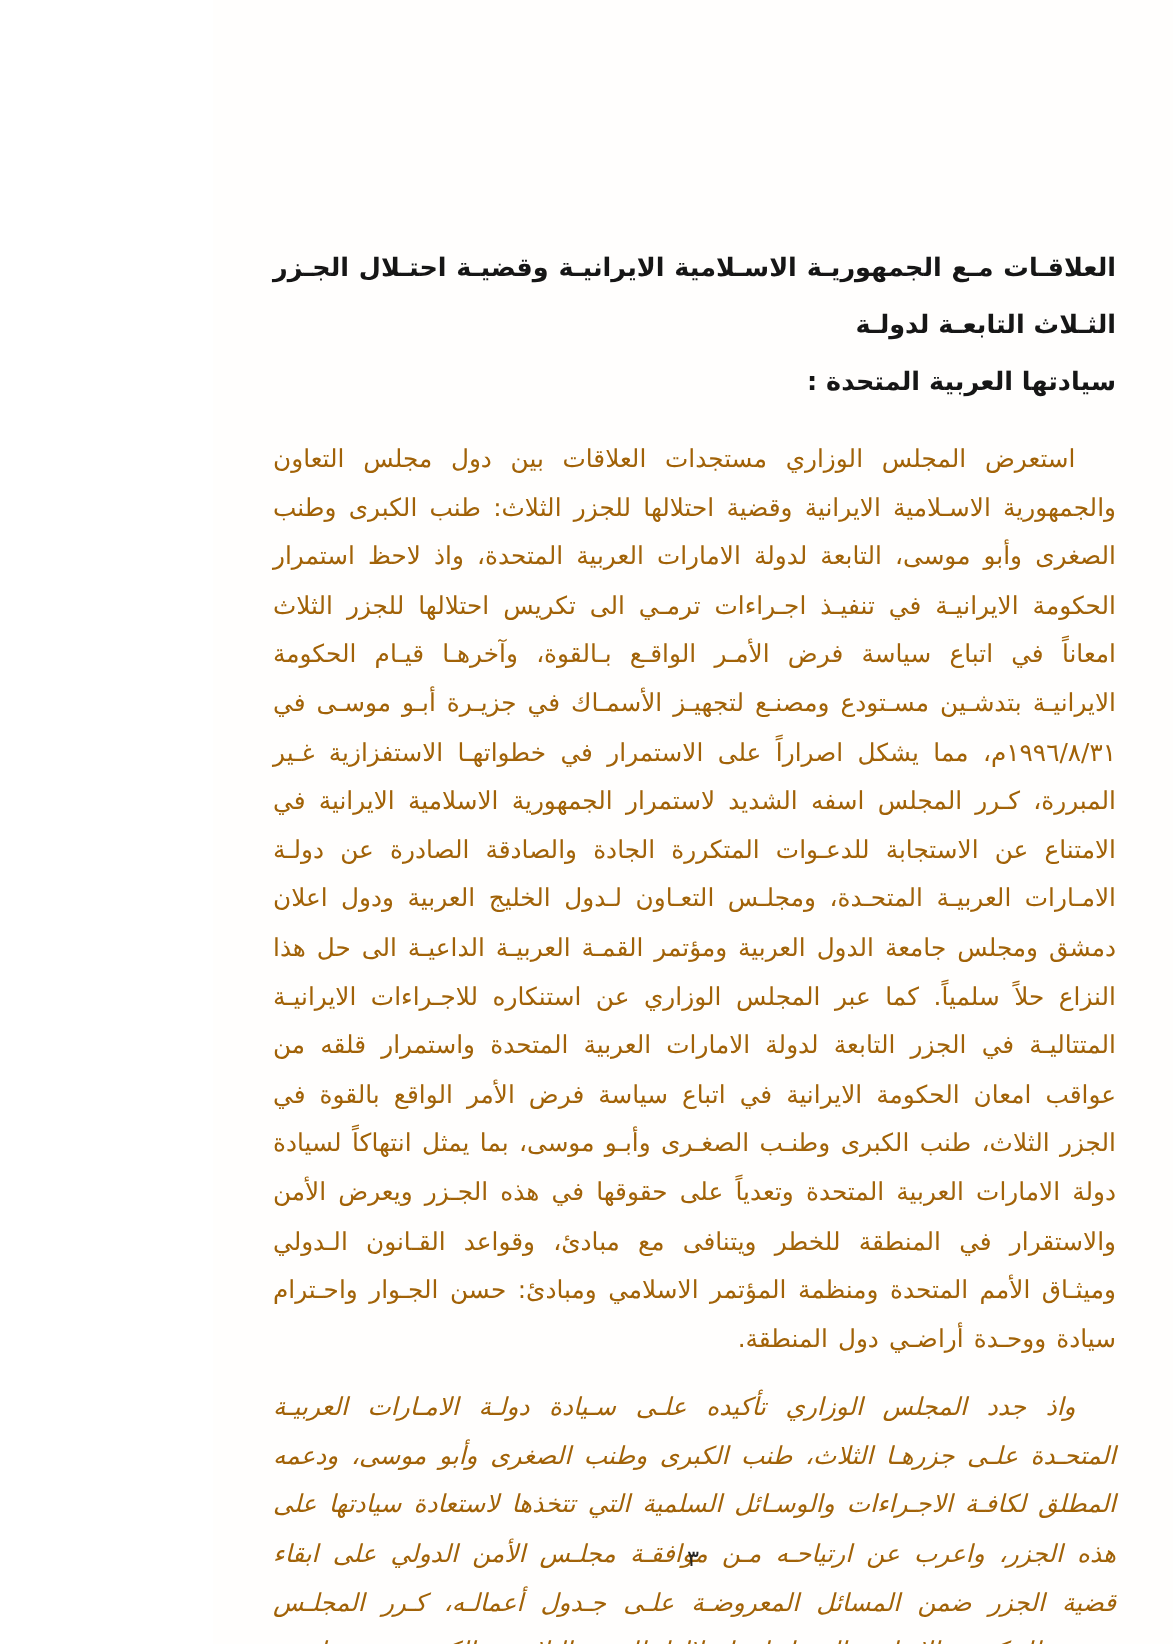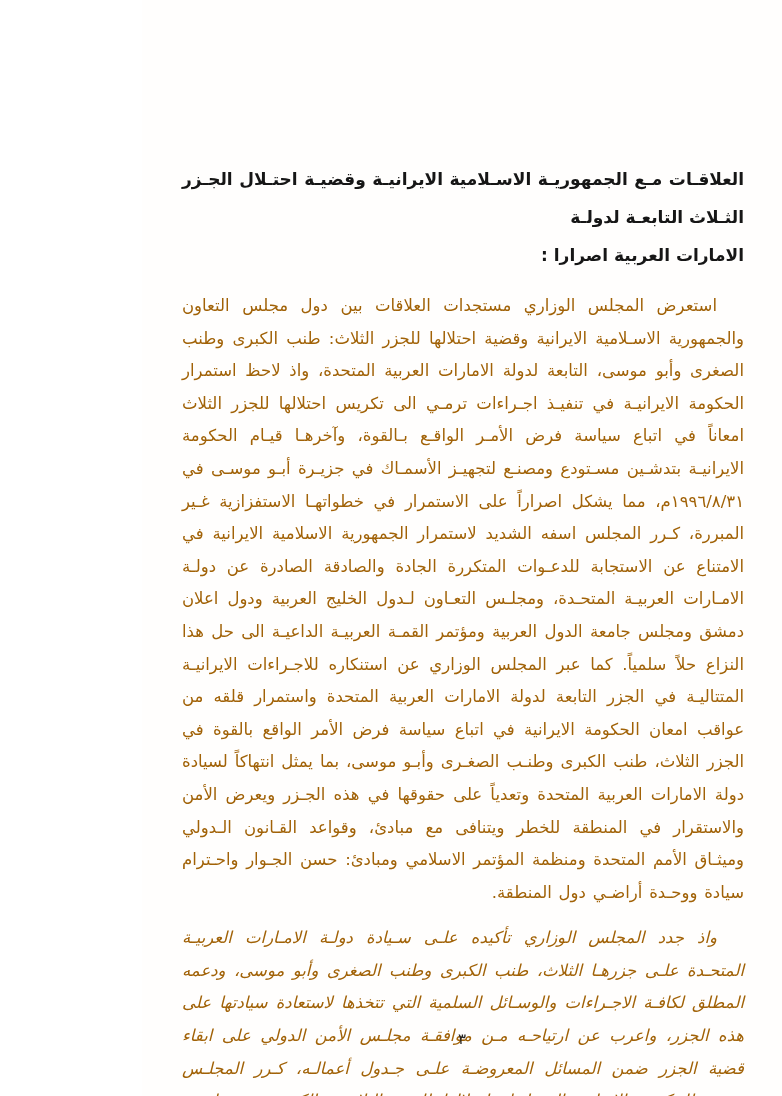--- a/index.html
+++ b/index.html
@@ -53,21 +53,21 @@
     font-size: 15px;
     color: #242424;
   }
 </style>
 </head>
 <body>
 
 <div class="page">
   <h1 class="doc-title">
     <span>العلاقـات مـع الجمهوريـة الاسـلامية الايرانيـة وقضيـة احتـلال الجـزر الثـلاث التابعـة لدولـة</span><br>
-    <span>الامارات العربية اصرارا :</span>
+    <span>سيادتها العربية المتحدة :</span>
   </h1>
 
   <p class="body-par">استعرض المجلس الوزاري مستجدات العلاقات بين دول مجلس التعاون والجمهورية الاسـلامية الايرانية وقضية احتلالها للجزر الثلاث: طنب الكبرى وطنب الصغرى وأبو موسى، التابعة لدولة الامارات العربية المتحدة، واذ لاحظ استمرار الحكومة الايرانيـة في تنفيـذ اجـراءات ترمـي الى تكريس احتلالها للجزر الثلاث امعاناً في اتباع سياسة فرض الأمـر الواقـع بـالقوة، وآخرهـا قيـام الحكومة الايرانيـة بتدشـين مسـتودع ومصنـع لتجهيـز الأسمـاك في جزيـرة أبـو موسـى في ١٩٩٦/٨/٣١م، مما يشكل اصراراً على الاستمرار في خطواتهـا الاستفزازية غـير المبررة، كـرر المجلس اسفه الشديد لاستمرار الجمهورية الاسلامية الايرانية في الامتناع عن الاستجابة للدعـوات المتكررة الجادة والصادقة الصادرة عن دولـة الامـارات العربيـة المتحـدة، ومجلـس التعـاون لـدول الخليج العربية ودول اعلان دمشق ومجلس جامعة الدول العربية ومؤتمر القمـة العربيـة الداعيـة الى حل هذا النزاع حلاً سلمياً. كما عبر المجلس الوزاري عن استنكاره للاجـراءات الايرانيـة المتتاليـة في الجزر التابعة لدولة الامارات العربية المتحدة واستمرار قلقه من عواقب امعان الحكومة الايرانية في اتباع سياسة فرض الأمر الواقع بالقوة في الجزر الثلاث، طنب الكبرى وطنـب الصغـرى وأبـو موسى، بما يمثل انتهاكاً لسيادة دولة الامارات العربية المتحدة وتعدياً على حقوقها في هذه الجـزر ويعرض الأمن والاستقرار في المنطقة للخطر ويتنافى مع مبادئ، وقواعد القـانون الـدولي وميثـاق الأمم المتحدة ومنظمة المؤتمر الاسلامي ومبادئ: حسن الجـوار واحـترام سيادة ووحـدة أراضـي دول المنطقة.</p>
 
   <p class="body-par">واذ جدد المجلس الوزاري تأكيده علـى سـيادة دولـة الامـارات العربيـة المتحـدة علـى جزرهـا الثلاث، طنب الكبرى وطنب الصغرى وأبو موسى، ودعمه المطلق لكافـة الاجـراءات والوسـائل السلمية التي تتخذها لاستعادة سيادتها على هذه الجزر، واعرب عن ارتياحـه مـن موافقـة مجلـس الأمن الدولي على ابقاء قضية الجزر ضمن المسائل المعروضـة علـى جـدول أعمالـه، كـرر المجلـس دعوته للحكومة الايرانية الى انهاء احتلالها للجزر الثلاث، والكف عن ممارسة سياسة فرض الأمر</p>
 
   <div class="page-number">٣</div>
 </div>
 
 </body></html>

